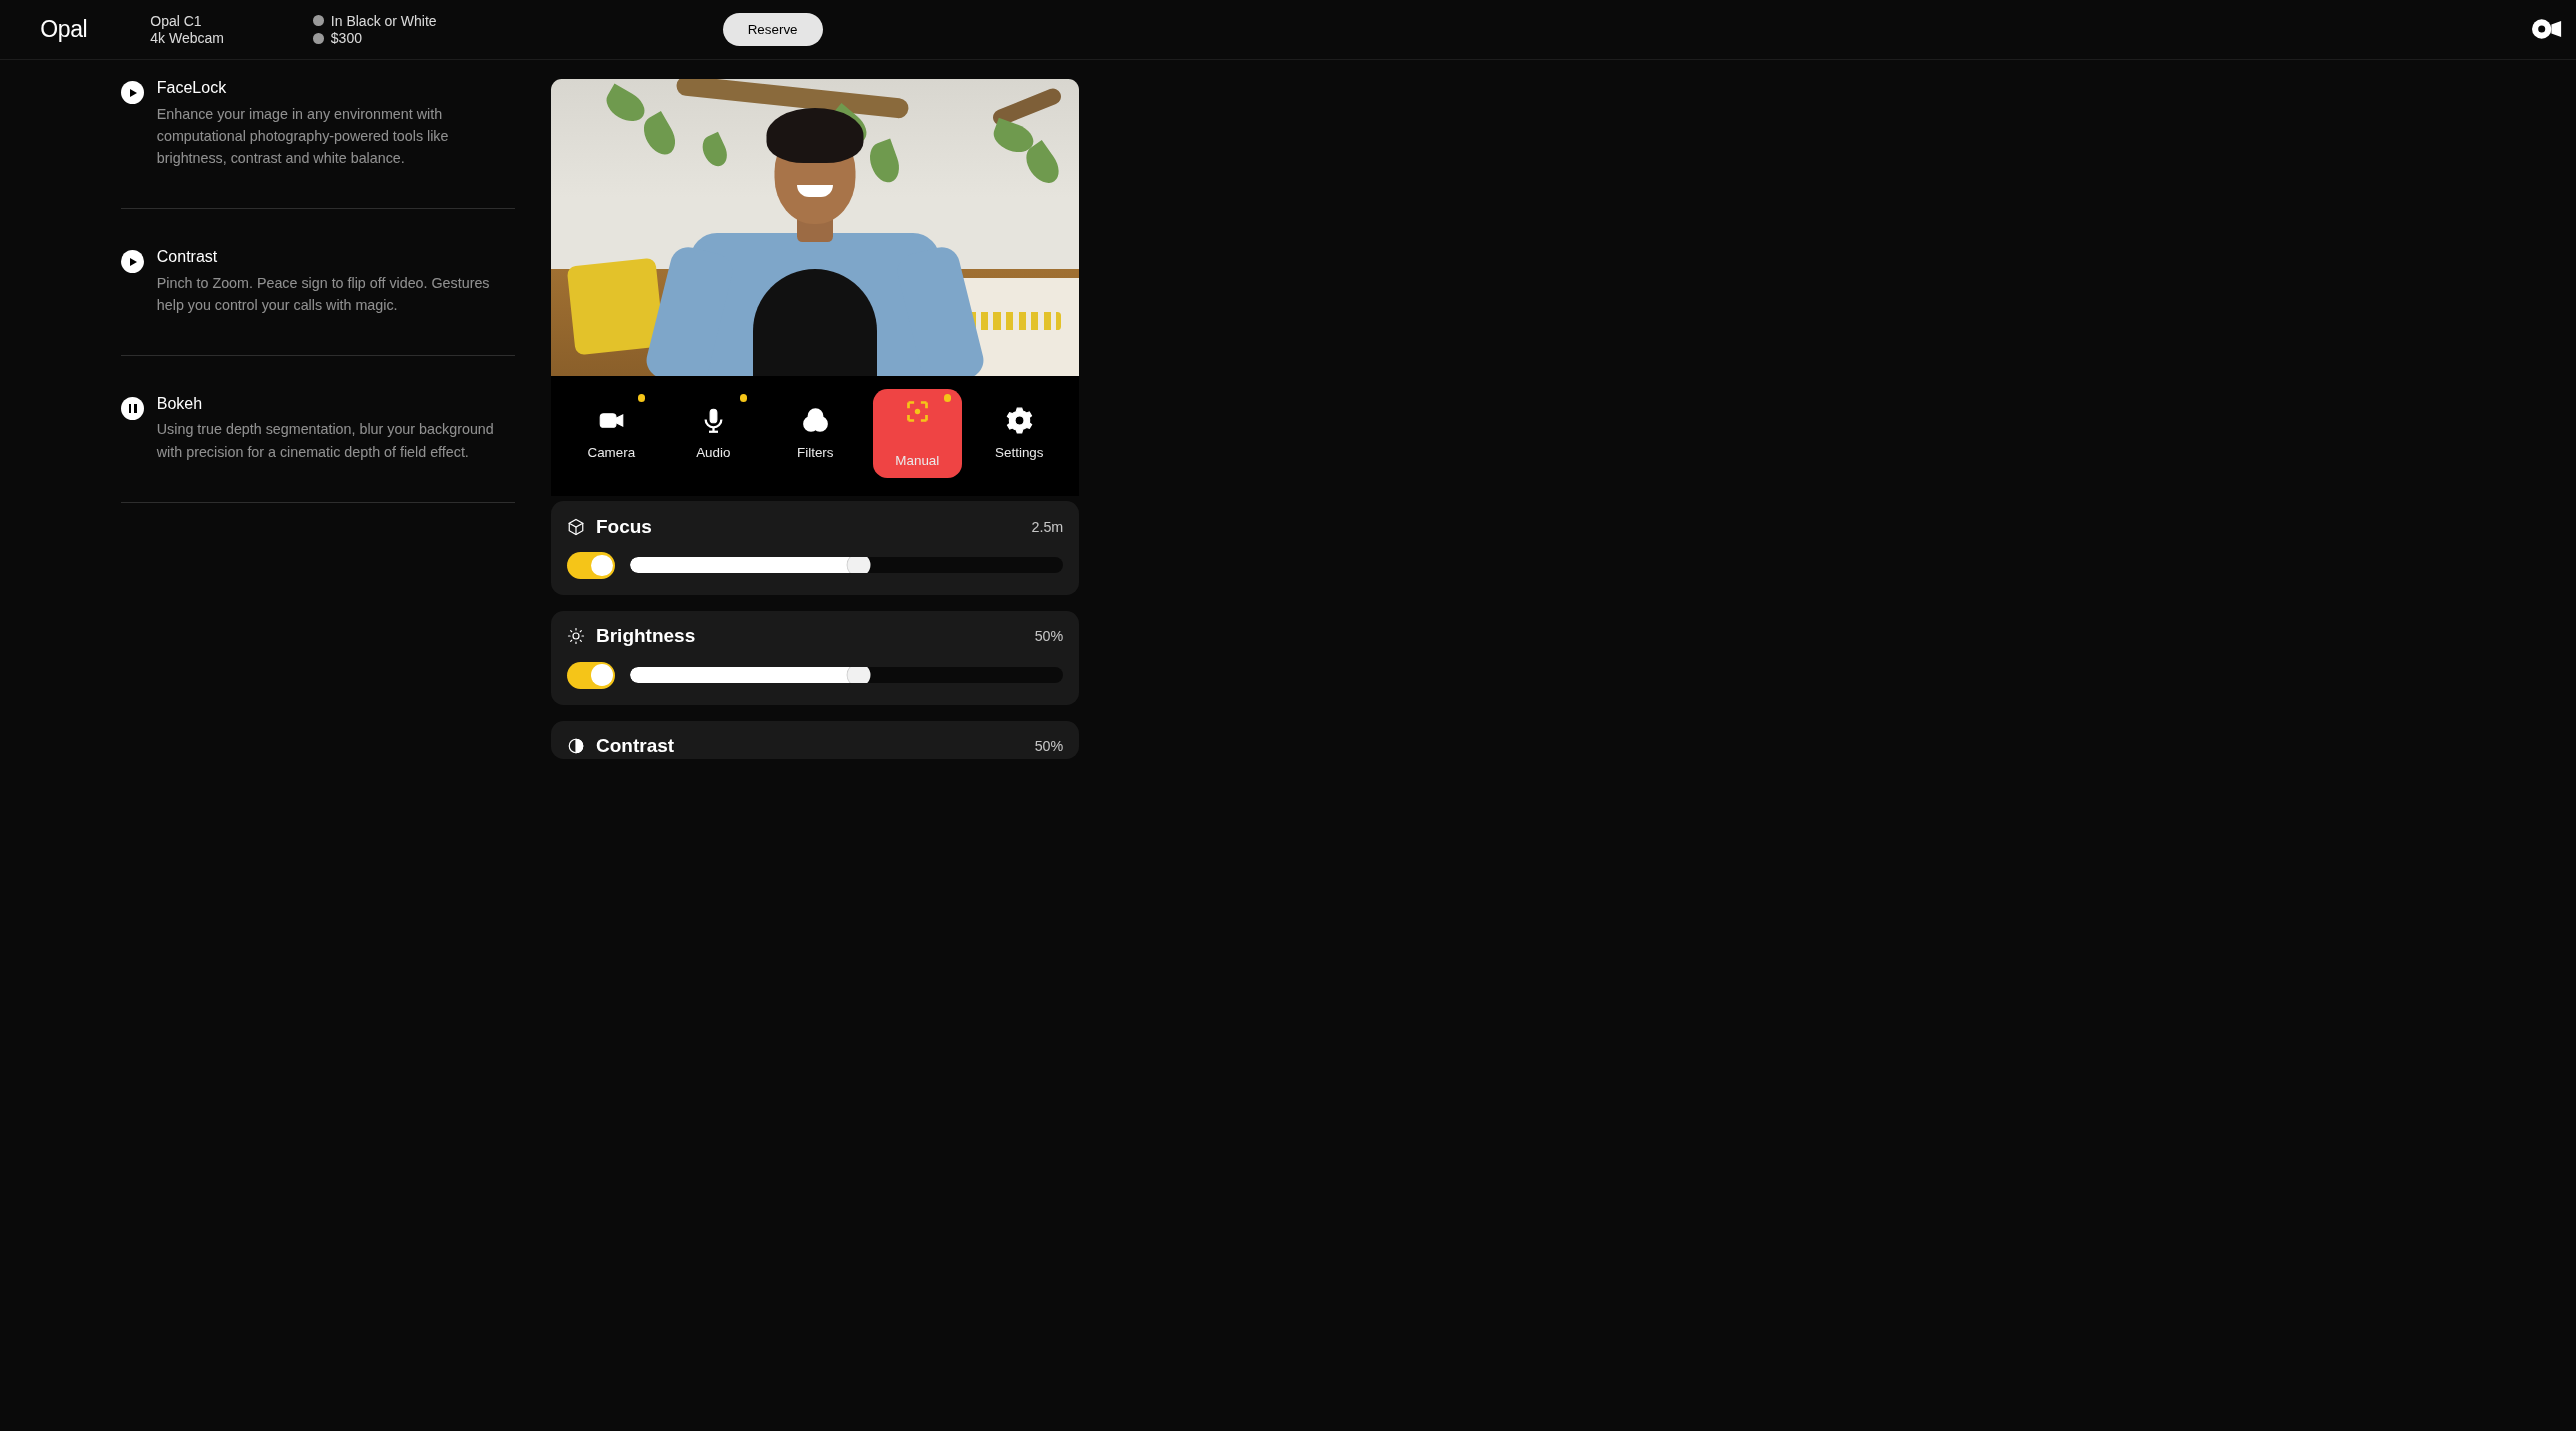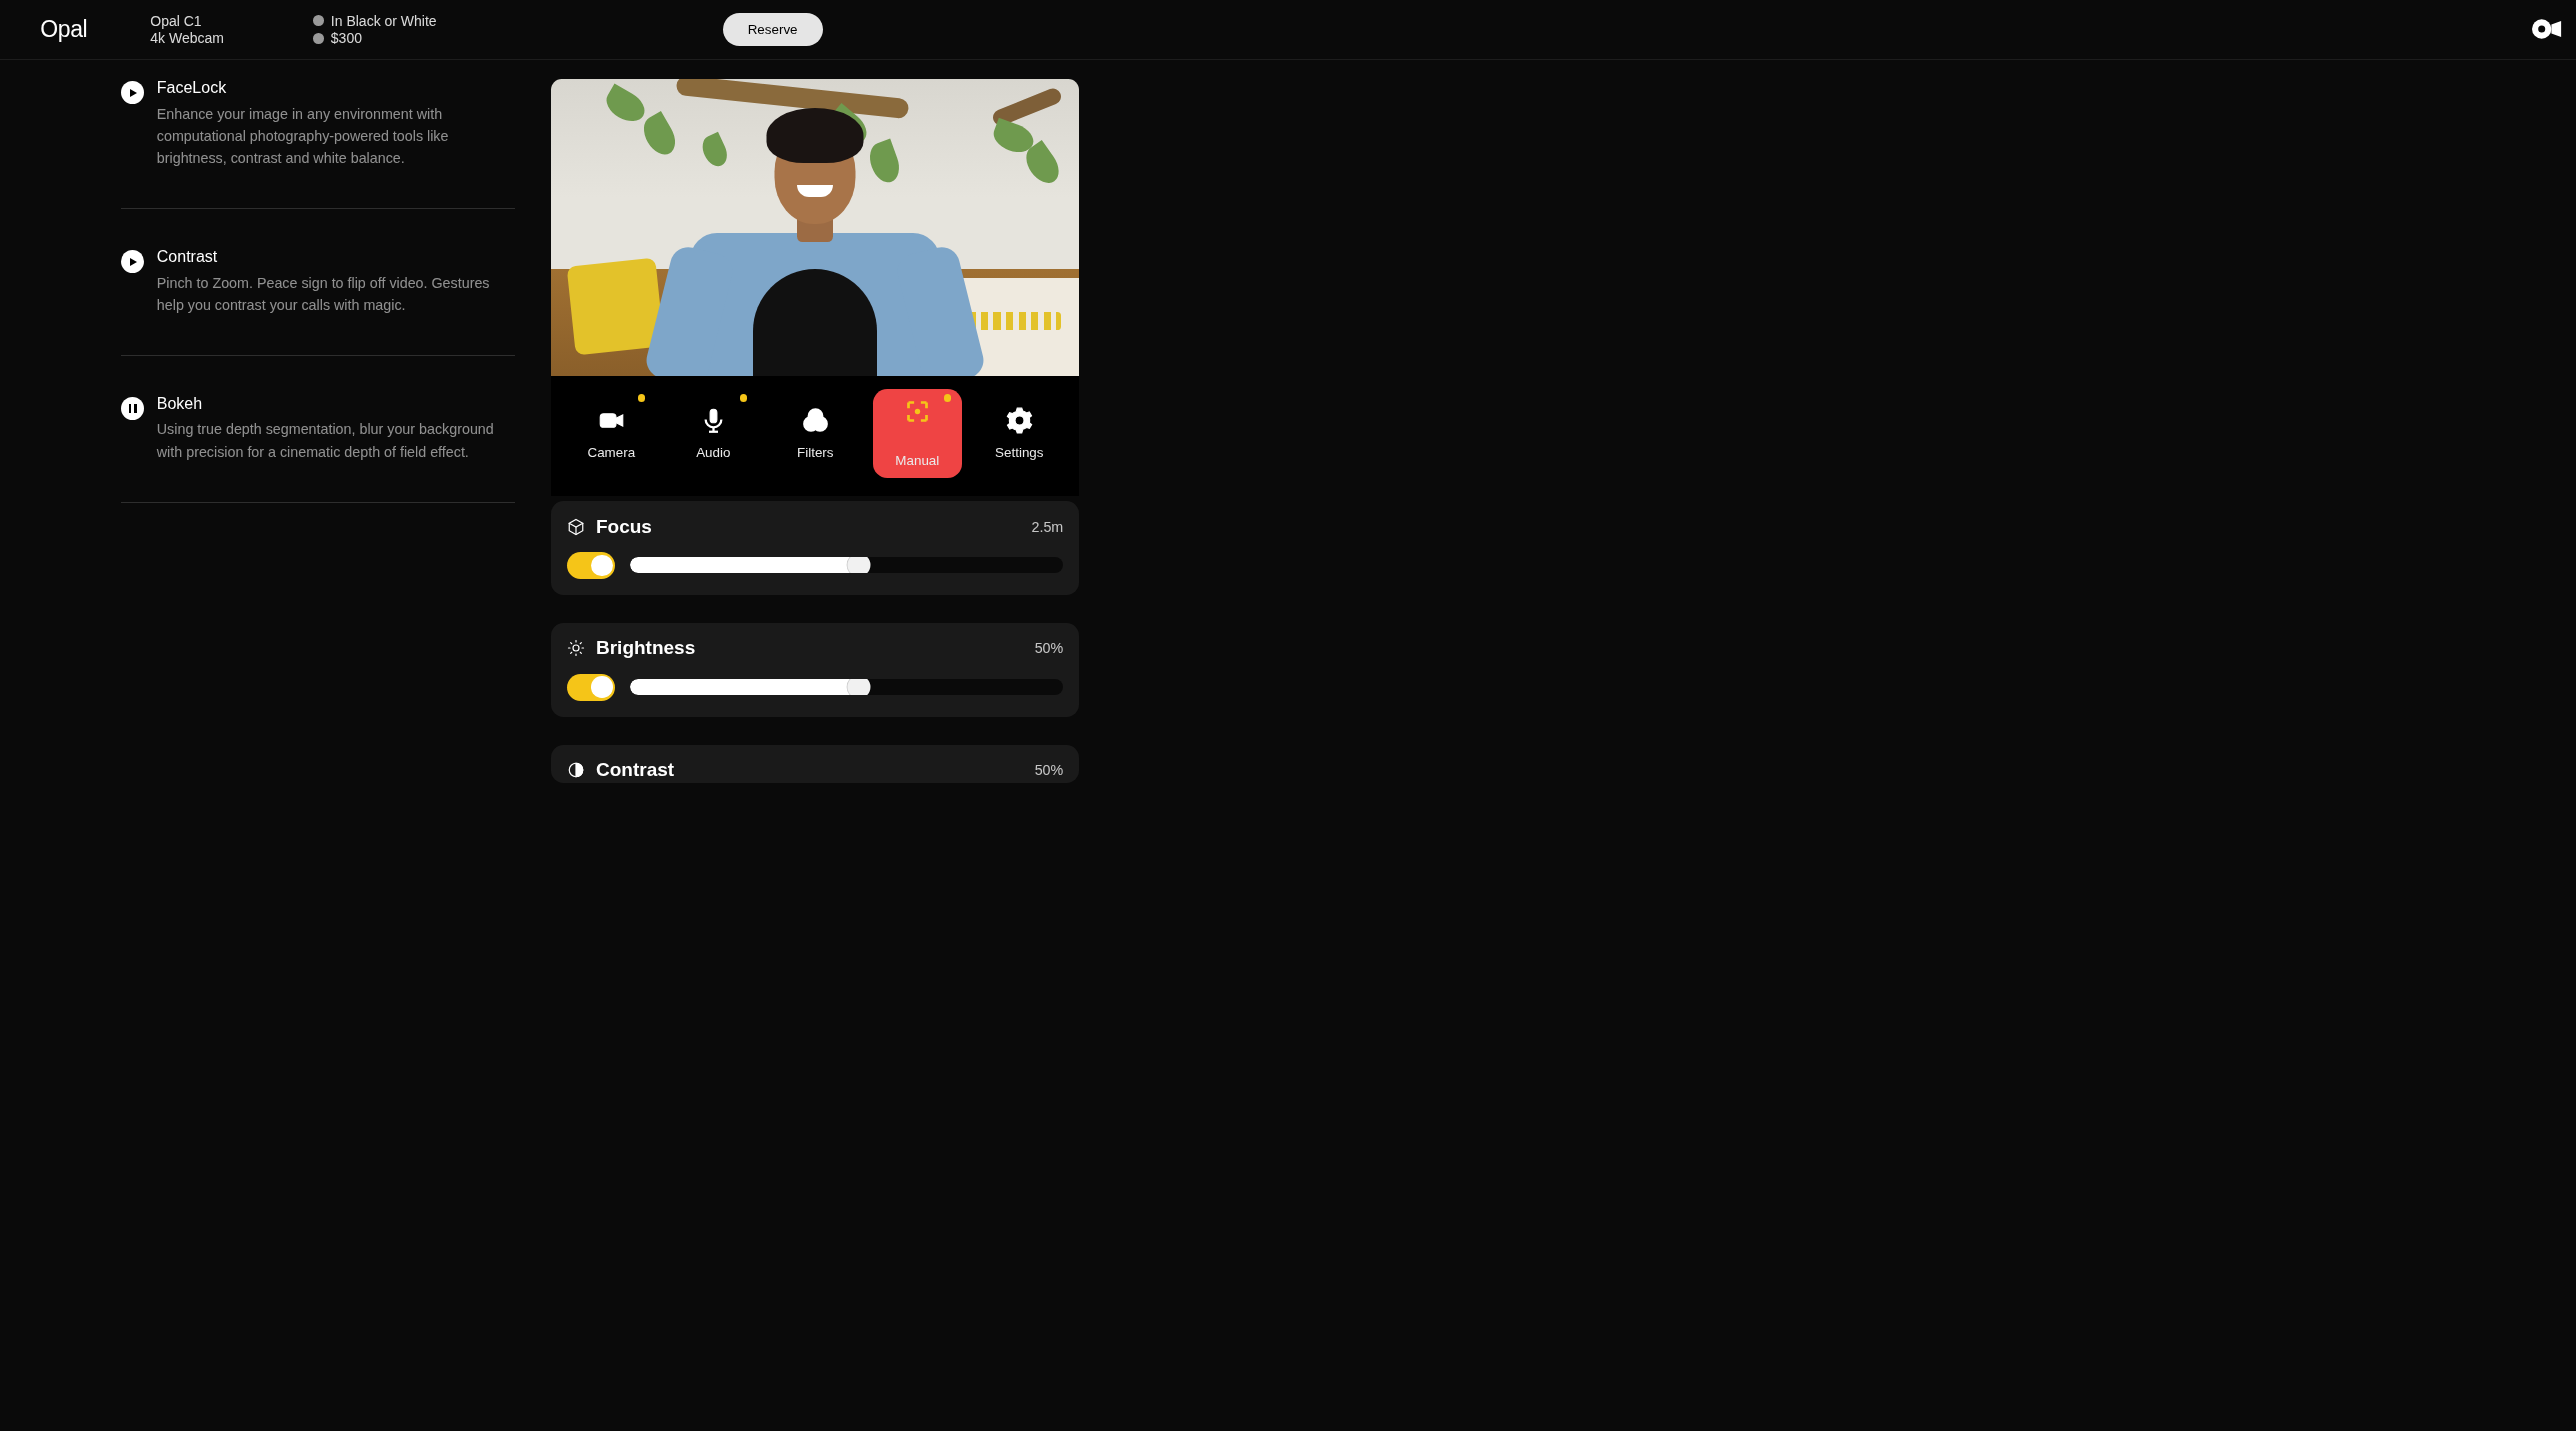--- a/index.html
+++ b/index.html
@@ -221,21 +221,21 @@
     background:#ef4444;
     gap:28px;
   }
   .tab.active svg { stroke:#f5c518; }
   .tab:not(.active) svg { stroke:#fff; fill:#fff; }
   .tab-label { color:#eaeaea; }
 
   
   .panel {
     width:528px;
-    display:flex; flex-direction:column; gap:28px;
+    display:flex; flex-direction:column; gap:16px;
     margin-top: 5.4px;
   }
   .slider-card {
     background:#1a1a1a;
     border-radius:12.5px;
     padding:14.3px 16px 16px 16px;
   }
   .slider-head {
     display:flex; align-items:center; gap:10.7px;
     margin-bottom:14.3px;
@@ -313,21 +313,21 @@
         <div class="feature-desc">Enhance your image in any environment with computational photography-powered tools like brightness, contrast and white balance.</div>
       </div>
     </div>
 
     <div class="feature">
       <div class="play-circle">
           <div class="play-triangle"></div>
         </div>
       <div>
         <div class="feature-title">Contrast</div>
-        <div class="feature-desc">Pinch to Zoom. Peace sign to flip off video. Gestures help you contrast your calls with magic.</div>
+        <div class="feature-desc">Pinch to Zoom. Peace sign to flip off video. Gestures help you control your calls with magic.</div>
       </div>
     </div>
 
     <div class="feature">
       <div class="pause-circle">
           <div class="pause-bars">
             <span></span>
             <span></span>
           </div>
         </div>

